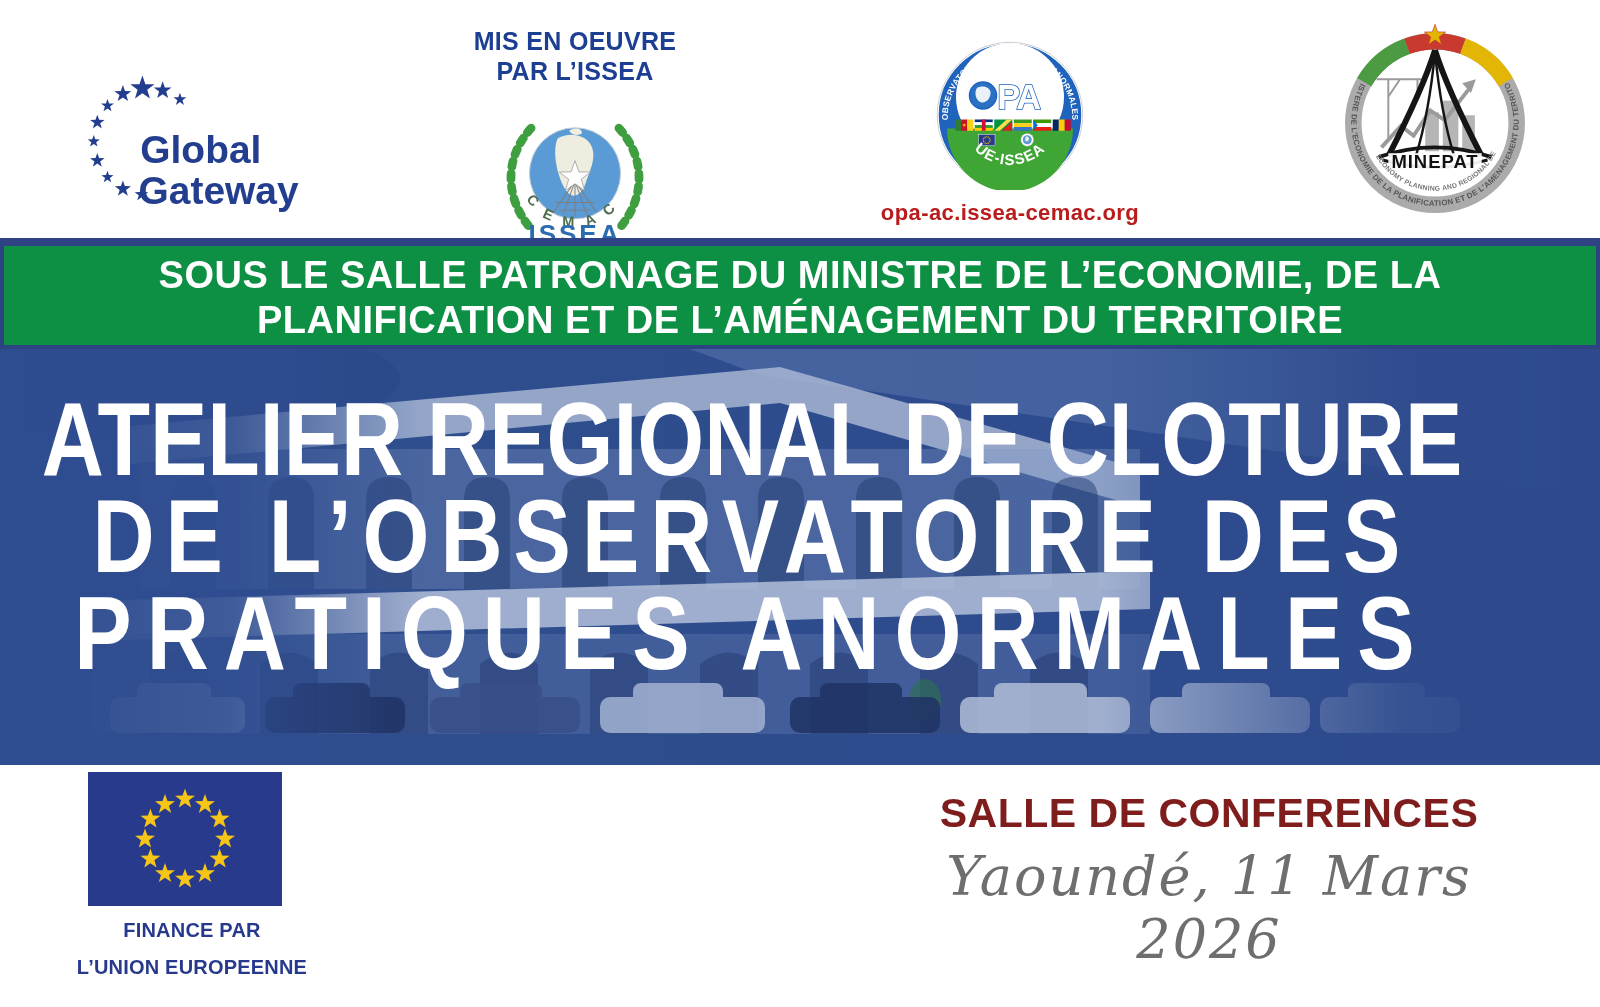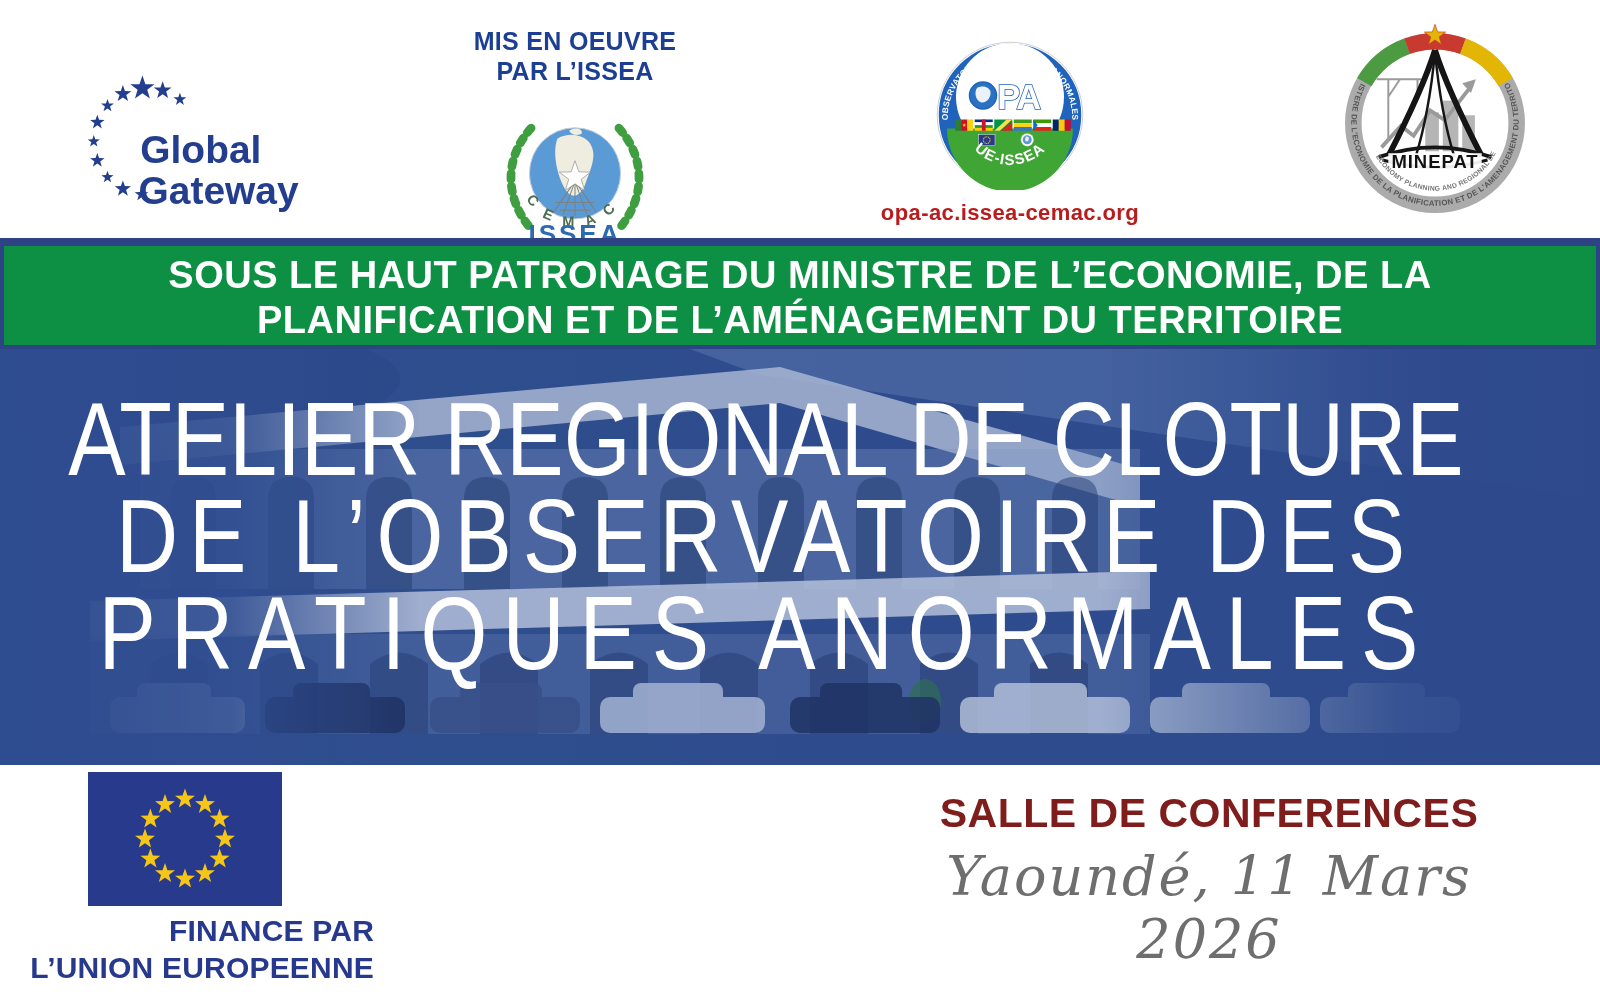--- a/index.html
+++ b/index.html
@@ -17,30 +17,30 @@
 
   
   .patronage{position:absolute;left:0;top:238px;width:1600px;height:111px;box-sizing:border-box;
              background:#0D9044;border:4px solid #2E4383;border-top-width:8px;
              color:#fff;text-align:center;padding-top:7px;}
   .patronage div{font-size:38px;font-weight:800;line-height:45px;letter-spacing:.5px;}
 
   
   .hero{position:absolute;left:0;top:349px;width:1600px;height:416px;background:#2F4D90;overflow:hidden;}
   .hero-bg{position:absolute;left:0;top:0;width:1600px;height:416px;}
-  .hero-title{position:absolute;left:0;top:42px;width:1504px;text-align:center;color:#ffffff;font-weight:400;margin-left:14px;}
+  .hero-title{position:absolute;left:0;top:42px;width:1504px;text-align:center;color:#ffffff;font-weight:700;}
   .hero-line{height:97px;line-height:97px;white-space:nowrap;}
   .hero-line span{display:inline-block;transform:scaleY(1.2);transform-origin:center;font-size:86px;}
   .hero-line.l2 span{letter-spacing:11px;}
   .hero-line.l3 span{letter-spacing:15px;}
 
   
   .eu-flag{position:absolute;left:88px;top:772px;}
-  .eu-caption{position:absolute;left:10px;top:912px;width:364px;text-align:right;
-              font-size:30px;font-weight:800;color:#27398D;line-height:37px;letter-spacing:.2px;}
+  .eu-caption{position:absolute;left:10px;top:912px;width:364px;text-align:center;
+              font-size:20px;font-weight:800;color:#27398D;line-height:37px;letter-spacing:.2px;}
   .venue{position:absolute;left:918px;top:790px;width:582px;text-align:center;}
   .venue-l1{font-size:41px;font-weight:800;color:#7f1d1d;letter-spacing:.5px;}
   .venue-l2{font-size:70px;font-weight:800;color:#16A096;letter-spacing:1px;line-height:72px;}
   .venue-date{font-family:"DejaVu Serif",serif;font-style:italic;font-size:54px;color:#6E6E6E;
               margin-top:8px;letter-spacing:2px;}
 </style>
 </head>
 <body>
 
 <div class="poster">
@@ -193,21 +193,21 @@
     <text x="110" y="149" text-anchor="middle" font-size="19" font-weight="800" fill="#111111" letter-spacing="1">MINEPAT</text>
     <text font-size="8" font-weight="bold" fill="#555555" letter-spacing=".3">
       <textPath href="#mfrArc" startOffset="50%" text-anchor="middle">MINISTERE DE L'ECONOMIE DE LA PLANIFICATION ET DE L'AMENAGEMENT DU TERRITOIRE</textPath>
     </text>
     <text font-size="7" font-weight="bold" fill="#777777" letter-spacing=".3">
       <textPath href="#menArc" startOffset="50%" text-anchor="middle">MINISTRY OF ECONOMY PLANNING AND REGIONAL DEVELOPMENT</textPath>
     </text>
   </svg>
 
   <div class="patronage">
-    <div>SOUS LE HAUT PATRONAGE DU MINISTRE DE L’ECONOMIE, DE LA</div>
+    <div>SOUS LE SALLE PATRONAGE DU MINISTRE DE L’ECONOMIE, DE LA</div>
     <div>PLANIFICATION ET DE L’AMÉNAGEMENT DU TERRITOIRE</div>
   </div>
 
   <div class="hero">
     <svg class="hero-bg" viewBox="0 0 1600 416" preserveAspectRatio="none">
       <defs>
         <linearGradient id="heroGrad" x1="0" y1="0" x2="1" y2="0">
           <stop offset="0" stop-color="#31508C"></stop>
             <stop offset="1" stop-color="#2C4B8E"></stop>
         </linearGradient>

